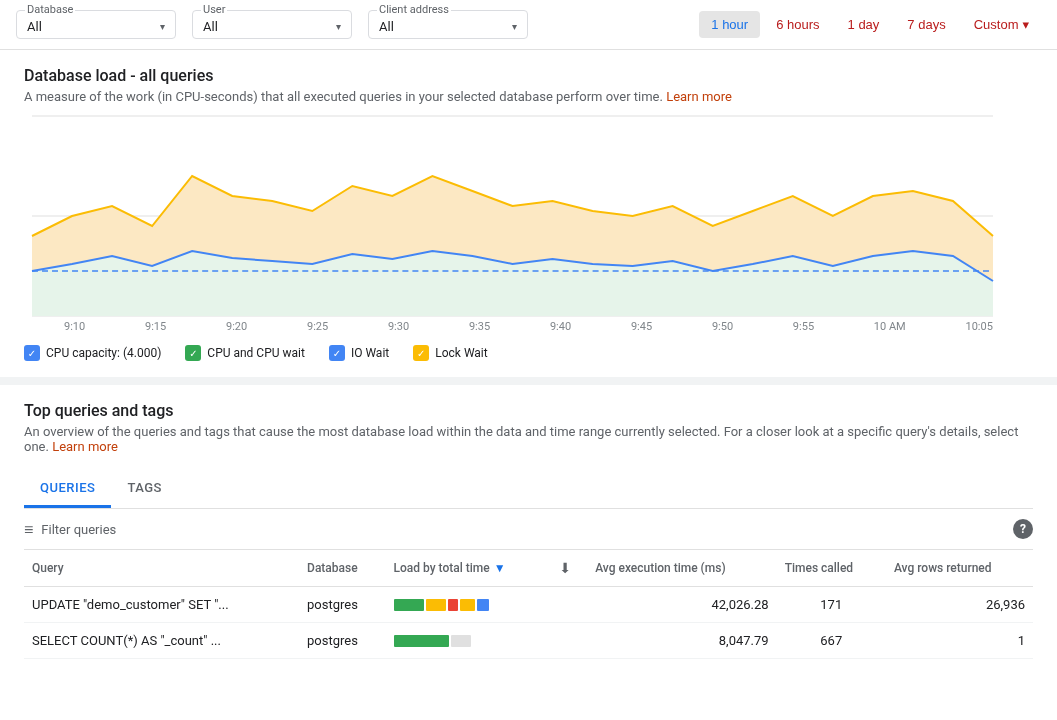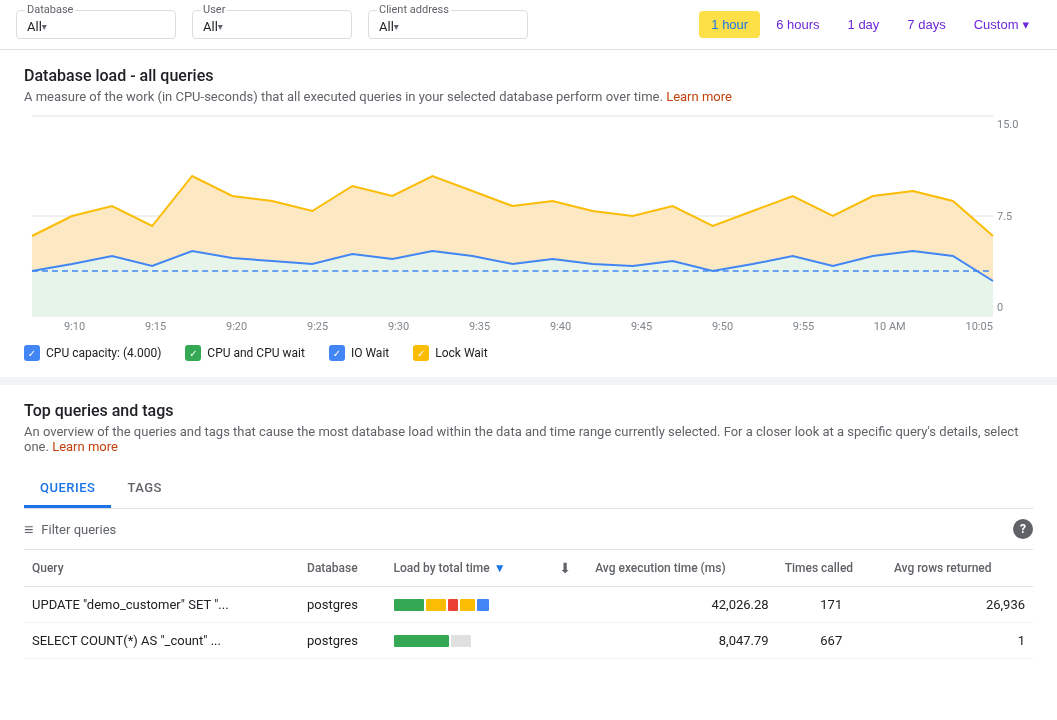--- a/index.html
+++ b/index.html
@@ -25,44 +25,45 @@
       color: #5f6368;
       position: absolute;
       top: -8px;
       left: 8px;
       background: #fff;
       padding: 0 2px;
     }
     .filter-select {
       display: flex;
       align-items: center;
+      justify-content: space-between;
       cursor: pointer;
       font-size: 13px;
       color: #202124;
       margin-top: 4px;
     }
     .filter-select .arrow { font-size: 10px; color: #5f6368; }
 
     .time-buttons {
       margin-left: auto;
       display: flex;
       align-items: center;
       gap: 4px;
     }
     .time-btn {
       padding: 6px 12px;
       border: none;
       background: none;
       cursor: pointer;
       font-size: 13px;
-      color: #6d28d9;
+      color: #b91c1c;
       border-radius: 4px;
     }
     .time-btn.active {
-      background: #fde047;
+      background: #e5e5e5;
       color: #1a73e8;
       font-weight: 500;
     }
     .time-btn.custom {
       display: flex;
       align-items: center;
       gap: 4px;
     }
 
     
@@ -277,25 +278,20 @@
 
         <polyline points="0,120 40,100 80,90 120,110 160,60 200,80 240,85 280,95 320,70 360,80 400,60 440,75 480,90 520,85 560,95 600,100 640,90 680,110 720,95 760,80 800,100 840,80 880,75 920,85 960,120" fill="none" stroke="#fbbc04" stroke-width="2"></polyline>
 
         <path d="M0,155 L40,148 L80,140 L120,150 L160,135 L200,142 L240,145 L280,148 L320,138 L360,143 L400,135 L440,140 L480,148 L520,143 L560,148 L600,150 L640,145 L680,155 L720,148 L760,140 L800,150 L840,140 L880,135 L920,140 L960,165 L960,200 L0,200 Z" fill="#e6f4ea" stroke="none"></path>
 
         <polyline points="0,155 40,148 80,140 120,150 160,135 200,142 240,145 280,148 320,138 360,143 400,135 440,140 480,148 520,143 560,148 600,150 640,145 680,155 720,148 760,140 800,150 840,140 880,135 920,140 960,165" fill="none" stroke="#4285f4" stroke-width="2"></polyline>
 
         <line x1="0" y1="155" x2="960" y2="155" stroke="#4285f4" stroke-width="1.5" stroke-dasharray="6,4"></line>
       </svg>
 
-      <div style="position:absolute; right:0; top:0; width:40px; height:200px; display:flex; flex-direction:column; justify-content:space-between; padding:2px 4px;">
-        <span style="font-size:11px; color:#80868b;">15.0</span>
-        <span style="font-size:11px; color:#80868b;">7.5</span>
-        <span style="font-size:11px; color:#80868b;">0</span>
-      </div>
     </div>
 
     <div class="chart-x-labels">
       <span>9:10</span>
       <span>9:15</span>
       <span>9:20</span>
       <span>9:25</span>
       <span>9:30</span>
       <span>9:35</span>
       <span>9:40</span>

